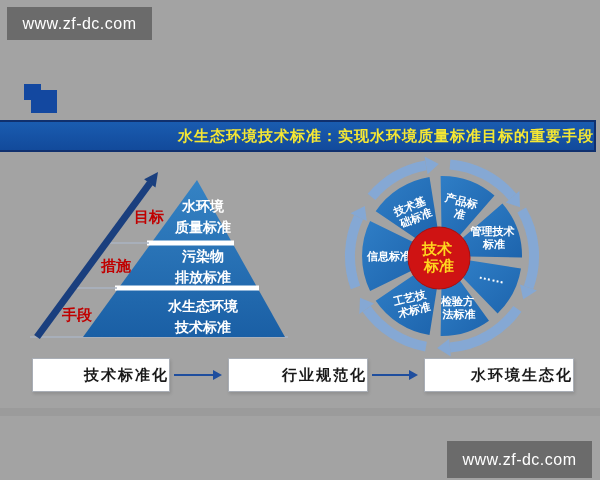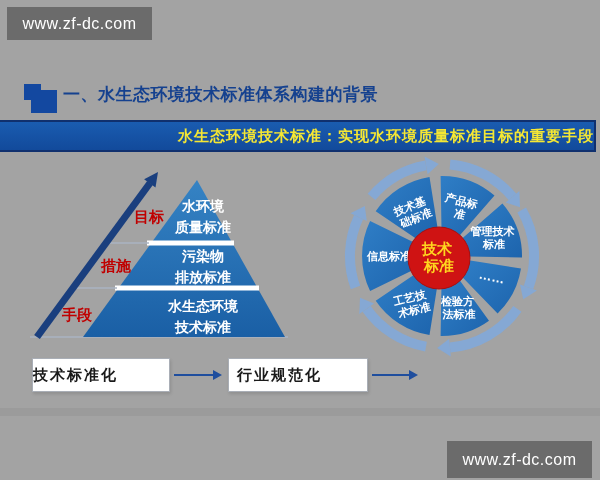--- a/index.html
+++ b/index.html
@@ -22,21 +22,21 @@
   .subtitle-banner{position:absolute;left:0;top:120px;width:596px;height:32px;
                    background:linear-gradient(#1a5cb0,#124a9b);
                    border-top:2px solid #10306e;border-bottom:2px solid #10306e;border-right:2px solid #10306e;
                    box-sizing:border-box;display:flex;align-items:center;justify-content:flex-end;}
   .subtitle-banner span{color:#f5e733;font-size:15px;font-weight:bold;letter-spacing:1px;}
 
   .pyramid-svg{position:absolute;left:25px;top:165px;}
   .wheel-svg{position:absolute;left:325px;top:152px;}
 
   .flow-box{position:absolute;top:358px;height:34px;background:#fff;border:1px solid #a9aeb6;
-            box-shadow:1px 2px 3px rgba(0,0,0,.12);display:flex;align-items:center;justify-content:flex-start;
+            box-shadow:1px 2px 3px rgba(0,0,0,.12);display:flex;align-items:center;justify-content:flex-end;
             font-size:15px;font-weight:bold;color:#1a1a1a;letter-spacing:2px;box-sizing:border-box;}
   .flow-box.b1{left:32px;width:138px;}
   .flow-box.b2{left:228px;width:140px;padding-left:8px;}
   .flow-box.b3{left:424px;width:150px;}
   .flow-arrow{position:absolute;top:374px;height:2px;background:#1f4e9e;}
   .flow-arrow::after{content:"";position:absolute;right:-2px;top:-4px;width:0;height:0;
             border-left:9px solid #1f4e9e;border-top:5px solid transparent;border-bottom:5px solid transparent;}
   .flow-arrow.a1{left:174px;width:46px;}
   .flow-arrow.a2{left:372px;width:44px;}
 
@@ -50,21 +50,20 @@
 <div class="page">
 
   <div class="web-banner top">
     <span>www.zf-dc.com</span>
   </div>
 
   <div class="title-icon">
     <div class="sq1"></div>
     <div class="sq2"></div>
   </div>
-  <div class="slide-title">一、水生态环境技术标准体系构建的背景</div>
 
   <div class="subtitle-banner">
     <span>水生态环境技术标准：实现水环境质量标准目标的重要手段</span>
   </div>
 
   <svg class="pyramid-svg" width="280" height="185" viewBox="0 0 280 185">
     <defs>
       <linearGradient id="pyrGrad" x1="0" y1="0" x2="0" y2="1">
         <stop offset="0" stop-color="#3583c4"></stop>
         <stop offset="1" stop-color="#1a5fa5"></stop>
@@ -165,20 +164,23 @@
   </svg>
 
   <div class="flow-box b1">
     <span>技术标准化</span>
   </div>
   <div class="flow-arrow a1"></div>
   <div class="flow-box b2">
     <span>行业规范化</span>
   </div>
   <div class="flow-arrow a2"></div>
+  <div class="flow-box b3">
+    <span>水环境生态化</span>
+  </div>
 
   <div class="slide-bottom-bar"></div>
 
   <div class="web-banner bottom">
     <span>www.zf-dc.com</span>
   </div>
 
 </div>
 
 </body></html>

